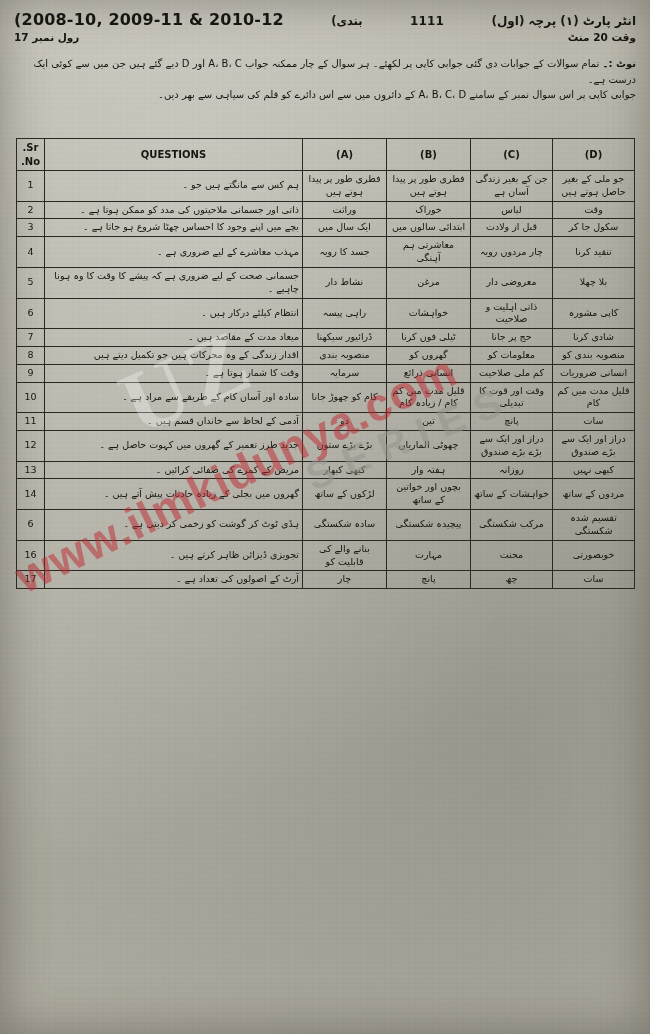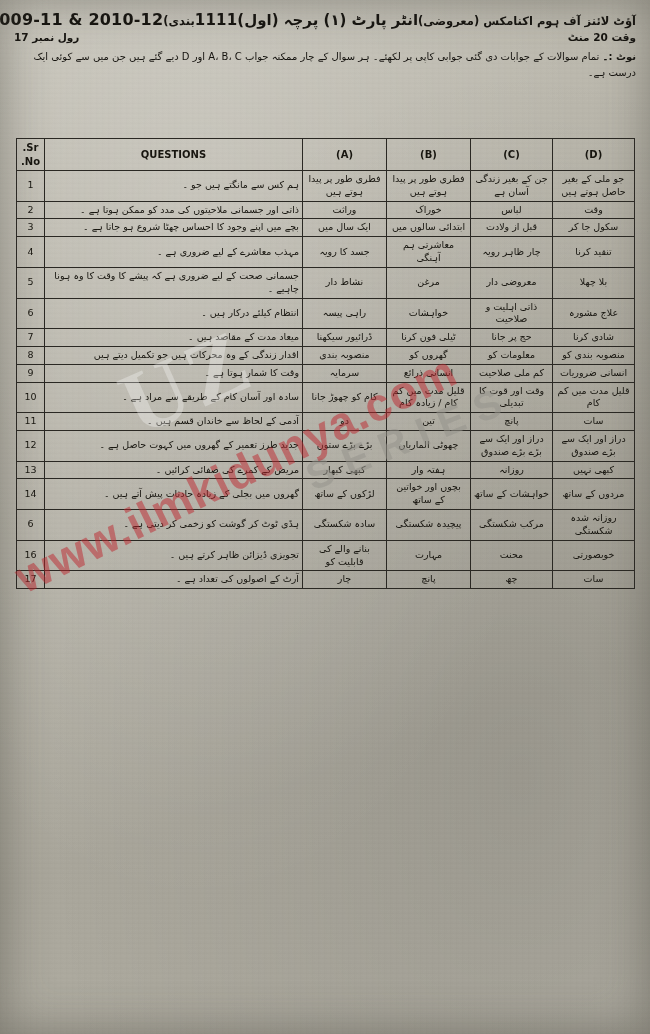--- a/index.html
+++ b/index.html
@@ -47,31 +47,31 @@
   }
   .hdr-row1 {
     display: flex;
     justify-content: space-between;
     align-items: baseline;
     font-size: 11.5px;
     font-weight: bold;
     letter-spacing: .2px;
   }
   .hdr-row1 .seg { white-space: nowrap; }
-  .hdr-row1 .seg.mid { font-size: 15px; }
+  .hdr-row1 .seg.mid { font-size: 12px; }
   .hdr-row1 .seg.left { font-size: 16px; direction: ltr; }
   .hdr-row3 {
     margin-top: 2px;
     display: flex;
     justify-content: space-between;
     font-size: 10.5px;
     font-weight: bold;
   }
   .note {
-    margin-top: 6px;
+    margin-top: 13px;
     font-size: 10px;
     line-height: 1.55;
     text-align: right;
     direction: rtl;
   }
   .note .lbl { font-weight: bold; }
 
   
   table.qtable {
     position: absolute;
@@ -169,33 +169,33 @@
 </head>
 <body>
 
 <div class="page"></div>
 <div class="grain"></div>
 
 <div class="content">
 
   <div class="hdr">
     <div class="hdr-row1">
-      <span class="seg urdu">آؤٹ لائنز آف ہوم اکنامکس (معروضی)</span>
       <span class="seg mid urdu">انٹر پارٹ (۱)  پرچہ (اول)</span>
       <span class="seg mid">1111</span>
       <span class="seg urdu">بندی)</span>
       <span class="seg left">(2008-10, 2009-11 &amp; 2010-12</span>
     </div>
     <div class="hdr-row3">
       <span class="urdu">وقت 20 منٹ</span>
       <span class="urdu">رول نمبر 17</span>
     </div>
     <div class="note">
       <span class="lbl urdu">نوٹ :۔</span>
       <span class="urdu">تمام سوالات کے جوابات دی گئی جوابی کاپی پر لکھئے۔ ہر سوال کے چار ممکنہ جواب A، B، C اور D دیے گئے ہیں جن میں سے کوئی ایک درست ہے۔</span>
+      <div class="urdu">جوابی کاپی پر اس سوال نمبر کے سامنے A، B، C، D کے دائروں میں سے اس دائرے کو قلم کی سیاہی سے بھر دیں۔</div>
     </div>
   </div>
 
   <table class="qtable">
     <colgroup>
       <col class="c-d">
         <col class="c-c">
         <col class="c-b">
         <col class="c-a">
         <col class="c-q">
@@ -234,36 +234,36 @@
         <tr>
           <td class="opt urdu">سکول جا کر</td>
           <td class="opt urdu">قبل از ولادت</td>
           <td class="opt urdu">ابتدائی سالوں میں</td>
           <td class="opt urdu">ایک سال میں</td>
           <td class="q urdu">بچے میں اپنے وجود کا احساس چھٹا شروع ہو جاتا ہے ۔</td>
           <td class="sr urdu">3</td>
         </tr>
         <tr>
           <td class="opt urdu">تنقید کرنا</td>
-          <td class="opt urdu">چار ظاہر رویہ</td>
+          <td class="opt urdu">چار مردوں رویہ</td>
           <td class="opt urdu">معاشرتی ہم آہنگی</td>
           <td class="opt urdu">جسد کا رویہ</td>
           <td class="q urdu">مہذب معاشرے کے لیے ضروری ہے ۔</td>
           <td class="sr urdu">4</td>
         </tr>
         <tr>
           <td class="opt urdu">بلا چھلا</td>
           <td class="opt urdu">معروضی دار</td>
           <td class="opt urdu">مرغن</td>
           <td class="opt urdu">نشاط دار</td>
           <td class="q urdu">جسمانی صحت کے لیے ضروری ہے کہ پیشے کا وقت کا وہ ہونا چاہیے ۔</td>
           <td class="sr urdu">5</td>
         </tr>
         <tr>
-          <td class="opt urdu">علاج مشورہ</td>
+          <td class="opt urdu">کاپی مشورہ</td>
           <td class="opt urdu">ذاتی اہلیت و صلاحیت</td>
           <td class="opt urdu">خواہشات</td>
           <td class="opt urdu">راہی پیسہ</td>
           <td class="q urdu">انتظام کیلئے درکار ہیں ۔</td>
           <td class="sr urdu">6</td>
         </tr>
         <tr>
           <td class="opt urdu">شادی کرنا</td>
           <td class="opt urdu">حج پر جانا</td>
           <td class="opt urdu">ٹیلی فون کرنا</td>
@@ -321,21 +321,21 @@
         </tr>
         <tr>
           <td class="opt urdu">مردوں کے ساتھ</td>
           <td class="opt urdu">خواہشات کے ساتھ</td>
           <td class="opt urdu">بچوں اور خواتین کے ساتھ</td>
           <td class="opt urdu">لڑکوں کے ساتھ</td>
           <td class="q urdu">گھروں میں بجلی کے زیادہ حادثات پیش آتے ہیں ۔</td>
           <td class="sr urdu">14</td>
         </tr>
         <tr>
-          <td class="opt urdu">روزانہ شدہ شکستگی</td>
+          <td class="opt urdu">تقسیم شدہ شکستگی</td>
           <td class="opt urdu">مرکب شکستگی</td>
           <td class="opt urdu">پیچیدہ شکستگی</td>
           <td class="opt urdu">سادہ شکستگی</td>
           <td class="q urdu">ہڈی ٹوٹ کر گوشت کو زخمی کر دیتی ہے ۔</td>
           <td class="sr urdu">6</td>
         </tr>
         <tr>
           <td class="opt urdu">خوبصورتی</td>
           <td class="opt urdu">محنت</td>
           <td class="opt urdu">مہارت</td>

